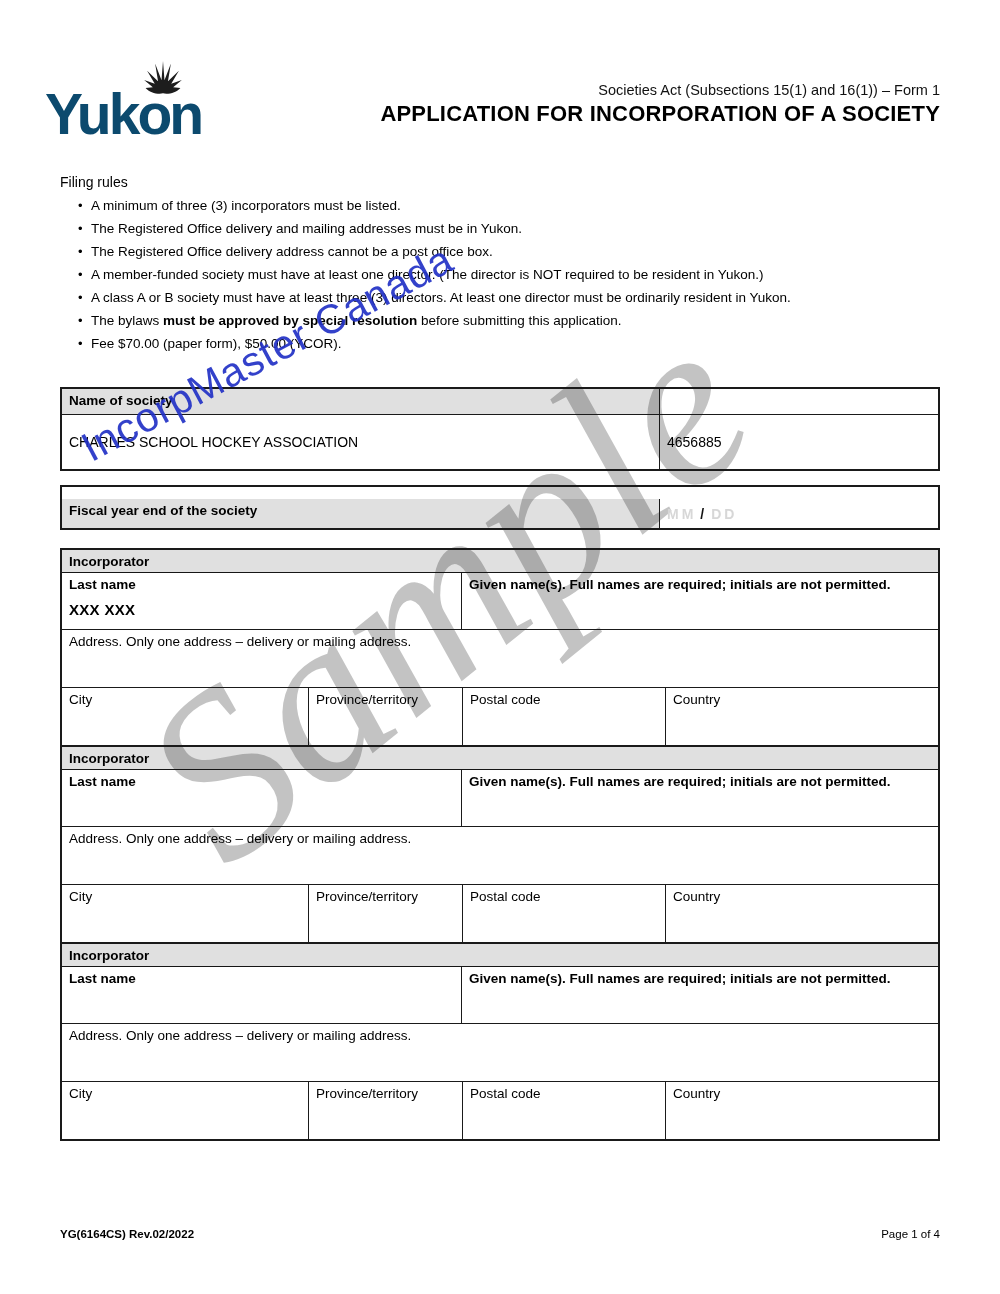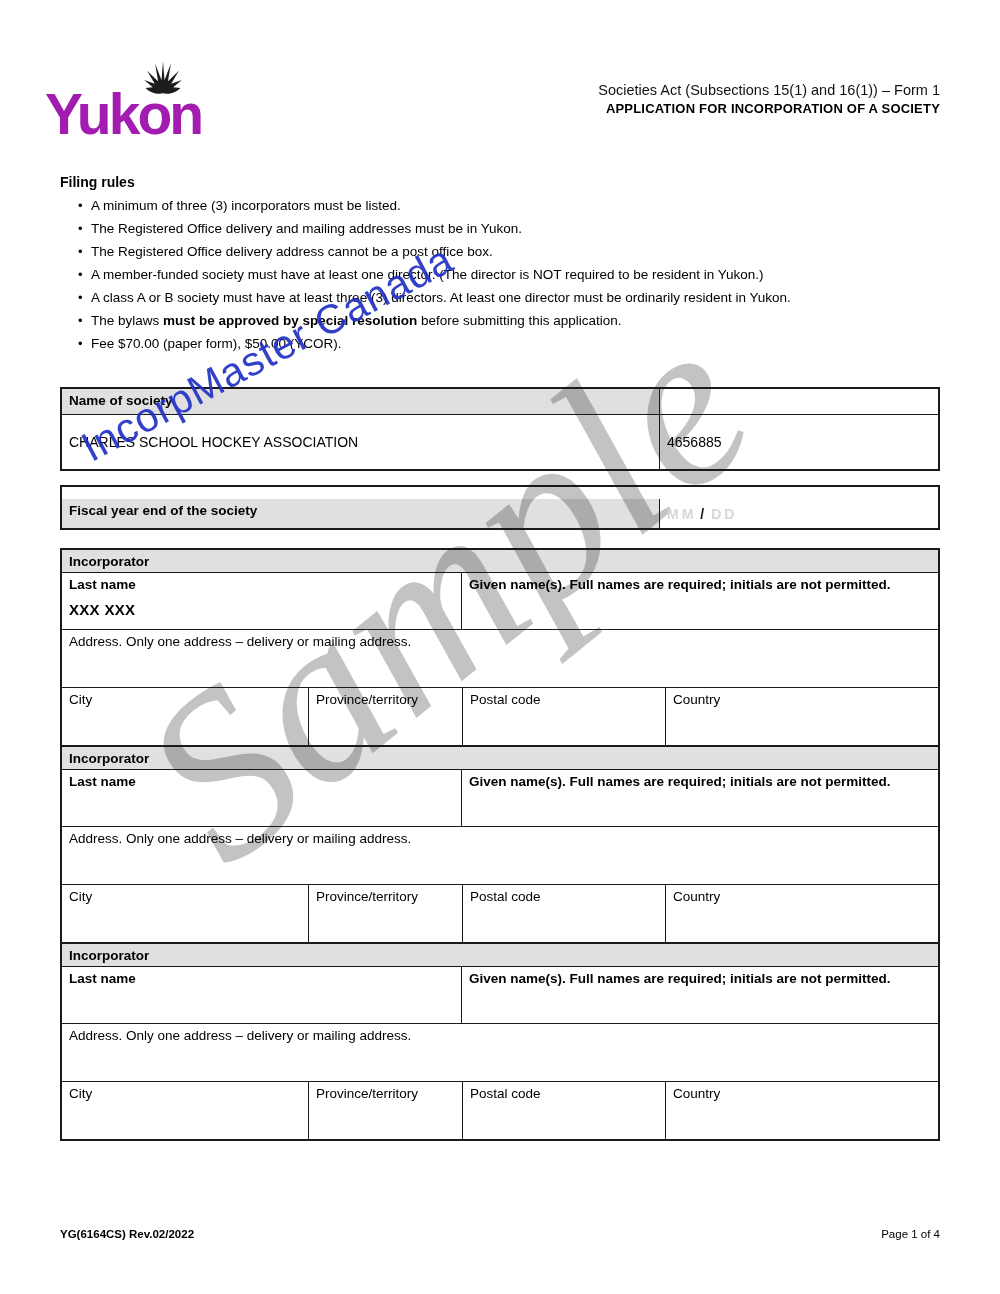--- a/index.html
+++ b/index.html
@@ -2,32 +2,32 @@
 <html><head>
 <meta charset="utf-8">
 <style>
   html,body{margin:0;padding:0;background:#888;}
   .page{position:relative;width:1000px;height:1294px;background:#ffffff;
         font-family:"Liberation Sans",sans-serif;color:#000;overflow:hidden;margin:0 auto;}
   .layer{position:relative;z-index:2;}
 
   
   .logo{position:absolute;left:45px;top:50px;width:200px;height:95px;}
-  .logo-word{font-size:57px;font-weight:700;letter-spacing:-3px;line-height:1;margin-top:36px;color:#a21caf;}
+  .logo-word{font-size:57px;font-weight:700;letter-spacing:-3px;line-height:1;margin-top:36px;color:#0c4a6e;}
   .logo-burst{position:absolute;left:84px;top:0px;width:68px;height:52px;}
 
   
   .doc-head{position:absolute;right:60px;top:82px;text-align:right;white-space:nowrap;}
   .act-line{font-size:14.5px;color:#111;}
   .act-line .it{}
-  .doc-title{font-size:13px;font-weight:700;margin-top:3px;letter-spacing:0.2px;}
+  .doc-title{font-size:22px;font-weight:700;margin-top:3px;letter-spacing:0.2px;}
 
   
   .rules{position:absolute;left:60px;top:174px;width:890px;}
-  .rules-heading{font-weight:700;font-size:14px;margin-bottom:9px;}
+  .rules-heading{font-weight:400;font-size:14px;margin-bottom:9px;}
   .bullet-row{display:flex;font-size:13.5px;line-height:14px;margin-bottom:9px;}
   .bullet-dot{width:13px;margin-left:18px;flex:0 0 13px;font-size:13px;}
   .bullet-text{white-space:nowrap;}
   .bullet-text b{font-weight:700;}
 
   
   .ftable{position:absolute;left:60px;width:880px;border:2px solid #1a1a1a;box-sizing:border-box;background:transparent;}
   .frow{display:grid;box-sizing:border-box;}
   .bb{border-bottom:1px solid #1a1a1a;}
   .br{border-right:1px solid #1a1a1a;}

